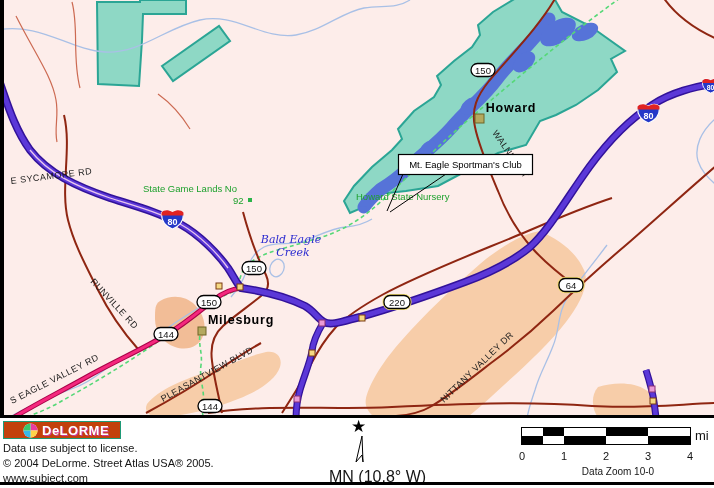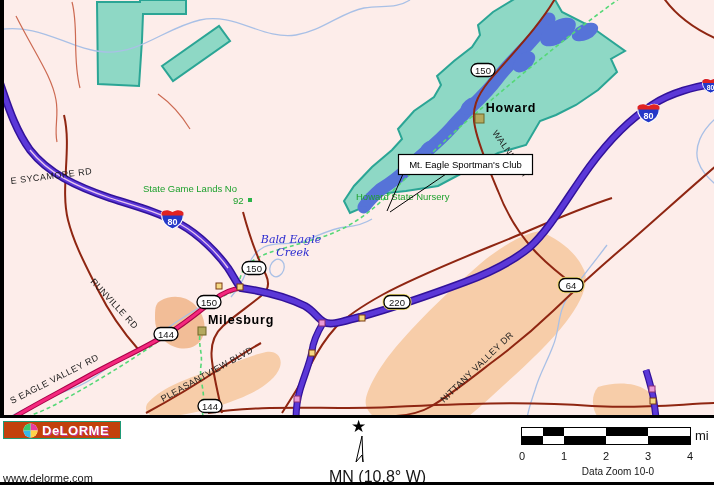--- a/index.html
+++ b/index.html
@@ -211,21 +211,23 @@
     <div class="logo">
       <svg width="15" height="15" viewBox="0 0 16 16">
         <circle cx="8" cy="8" r="7.5" fill="#fff"></circle>
         <path d="M8,8 L8,0.5 A7.5,7.5 0 0 1 15.5,8 Z" fill="#e93ca0"></path>
         <path d="M8,8 L15.5,8 A7.5,7.5 0 0 1 8,15.5 Z" fill="#ffd24a"></path>
         <path d="M8,8 L8,15.5 A7.5,7.5 0 0 1 0.5,8 Z" fill="#37b9e8"></path>
         <path d="M8,8 L0.5,8 A7.5,7.5 0 0 1 8,0.5 Z" fill="#39c86e"></path>
       </svg>
       <span class="logo-text">DeLORME</span>
     </div>
-    <div class="ftext website">www.delorme.com</div>
+    <div class="ftext license">Data use subject to license.</div>
+    <div class="ftext copyright">© 2004 DeLorme. Street Atlas USA® 2005.</div>
+    <div class="ftext website">www.subject.com</div>
 
     <div class="compass-star">★</div>
     <div class="compass-needle">
       <svg width="14" height="30" viewBox="0 0 14 30">
         <path d="M9,1 L3,27 L9,20 L10,27 Z" fill="#fff" stroke="#000" stroke-width="1"></path>
       </svg>
     </div>
     <div class="compass-label">MN (10.8° W)</div>
 
     <div class="scalebar">

